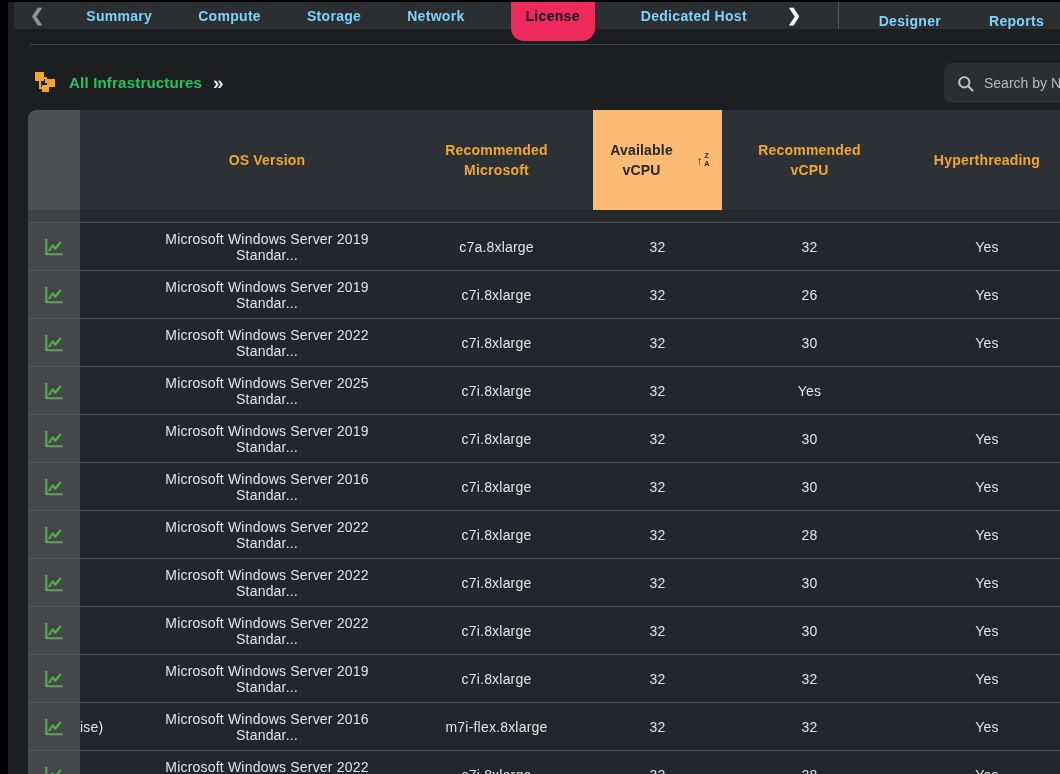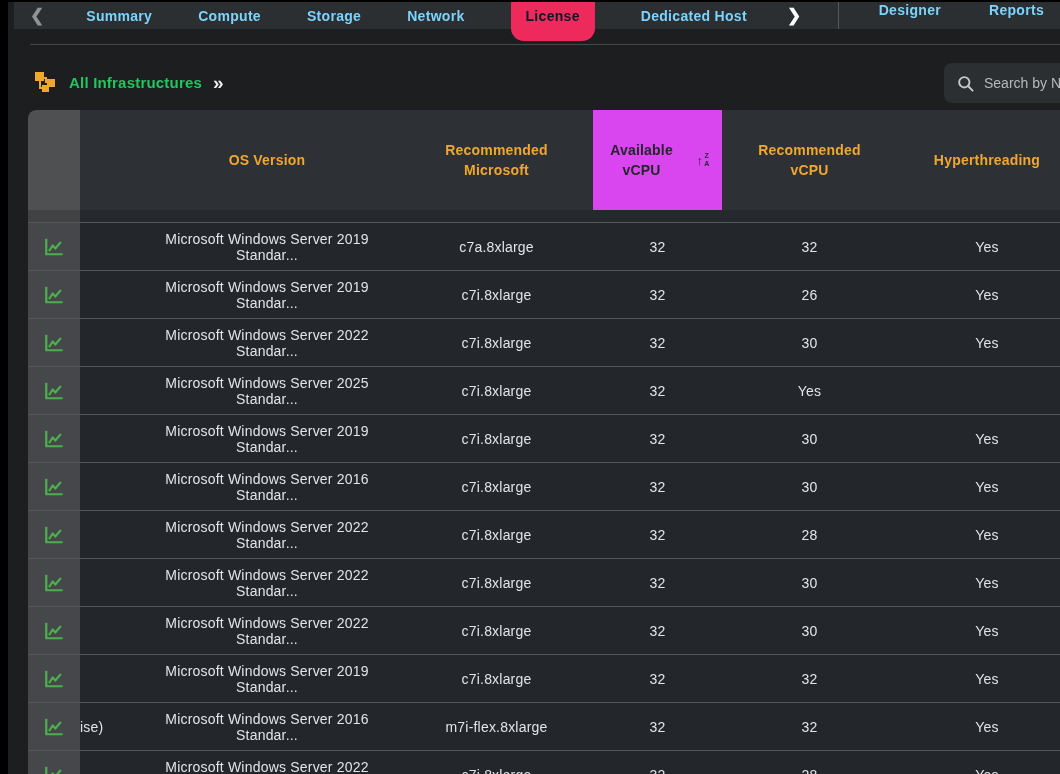--- a/index.html
+++ b/index.html
@@ -9,21 +9,21 @@
   .app { position:absolute; left:8px; top:2px; width:1052px; height:772px; background:#1c1e20; overflow:hidden; }
 
   
   .navbar { position:absolute; left:6px; top:0; right:0; height:27px; background:#2b2f31;
             display:flex; align-items:center; padding:0 16px; }
   .nav-back { color:#8f9396; font-size:17px; font-weight:bold; margin-right:42px; cursor:pointer; line-height:1; }
   .nav-tabs { display:flex; align-items:center; gap:46px; }
   .nav-tab { color:#7dd3fc; font-size:14px; font-weight:600; letter-spacing:.3px; white-space:nowrap; cursor:pointer; }
   .nav-tab.pill { background:#ee2a5c; color:#0f172a; border-radius:13px; padding:17px 15px; }
   .nav-next { color:#fff; font-size:17px; font-weight:bold; margin-left:40px; cursor:pointer; line-height:1; }
-  .nav-right { margin-left:auto; display:flex; align-items:flex-start; gap:48px;padding-left:12px; }
+  .nav-right { margin-left:auto; display:flex; align-items:flex-end; gap:48px;padding-left:12px; }
   .nav-vdivider { width:1px; height:27px; background:#55585a; margin-right:-8px; }
 
   .nav-underline { position:absolute; left:22px; right:0; top:42px; height:1px; background:#45484b; }
 
   
   .breadcrumb { position:absolute; left:26px; top:68px; display:flex; align-items:center; gap:11px; }
   .breadcrumb-label { color:#22c55e; font-size:15px; font-weight:600; letter-spacing:.2px; cursor:pointer; }
   .breadcrumb-more { color:#eceeee; font-size:19px; font-weight:bold; line-height:1; cursor:pointer; }
 
   .search { position:absolute; left:936px; top:61px; width:160px; height:40px; background:#2b2f31;
@@ -34,21 +34,21 @@
 
   
   .table { position:absolute; left:20px; top:108px; right:0; bottom:0; overflow:hidden;
            border-top-left-radius:8px; }
   .tgrid { display:grid; grid-template-columns:52px 54px 266px 193px 129px 175px 180px; width:1049px; }
   .thead { height:100px; background:#2d3136; border-top-left-radius:8px; }
   .thead .cell { color:#f0a72e; font-size:14px; font-weight:700; letter-spacing:.2px; }
   .cell { display:flex; align-items:center; justify-content:center; text-align:center; overflow:hidden; }
   .cell-sticky { background:#4e5052; }
   .thead .cell-sticky { border-top-left-radius:8px; }
-  .cell-highlight { background:#d946ef; color:#24272b !important; gap:19px; cursor:pointer; }
+  .cell-highlight { background:#fdba74; color:#24272b !important; gap:19px; cursor:pointer; }
   .hdr-wrap { max-width:130px; line-height:1.45; }
   .sort-icon { display:flex; align-items:center; gap:1px; color:#24272b; }
   .sort-arrow { font-size:13px; font-weight:bold; }
   .sort-letters { display:flex; flex-direction:column; font-size:7px; font-weight:bold; line-height:1.1; }
 
   .sliver { height:12px; background:#25282c; }
   .sliver .cell-sticky { background:#404244; }
 
   .trow { height:48px; background:#23262a; border-top:1px solid #54575a; cursor:pointer; }
   .trow .cell { color:#e3e4e5; font-size:14px; letter-spacing:.2px; }

